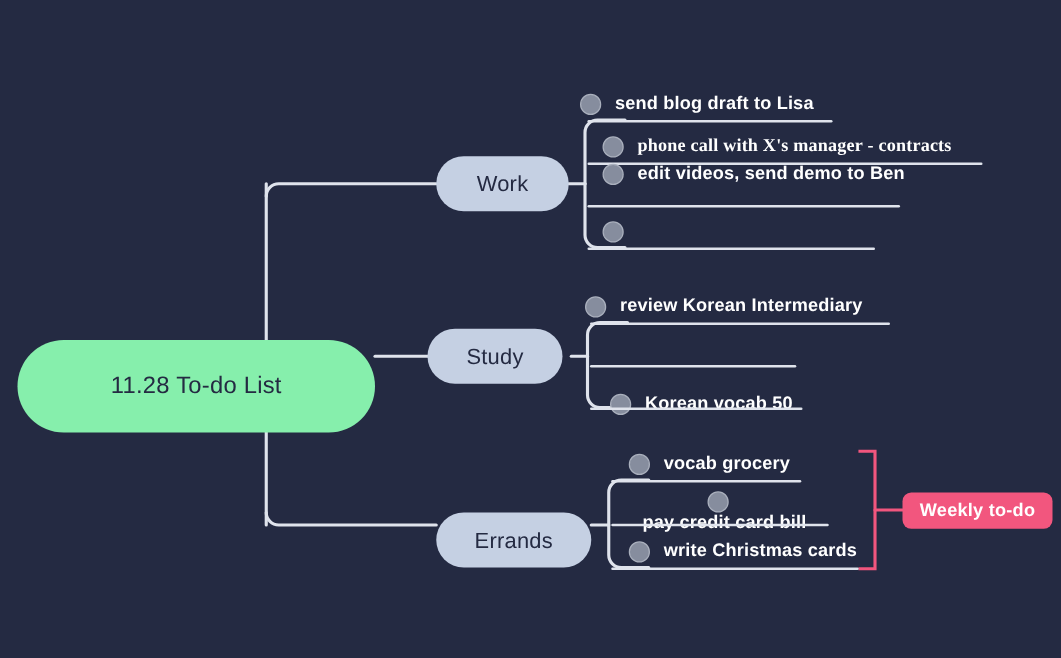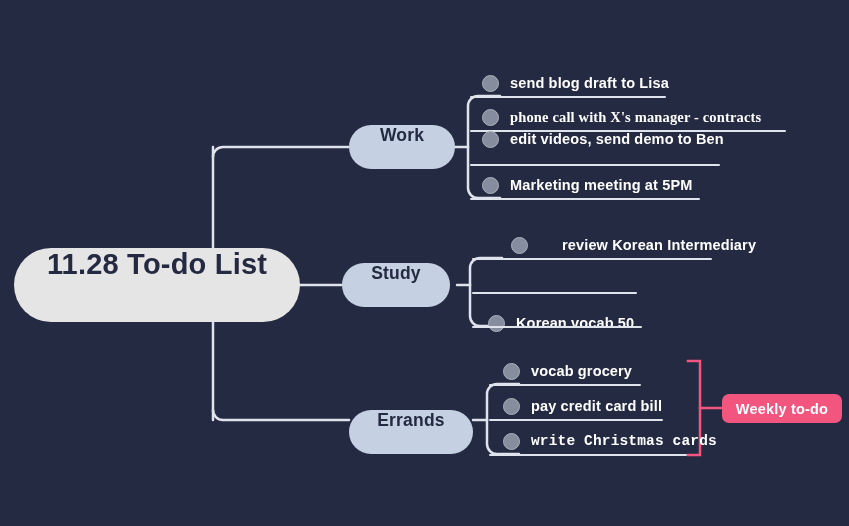--- a/index.html
+++ b/index.html
@@ -23,31 +23,33 @@
     position: absolute;
     left: 0;
     top: 0;
     width: 849px;
     height: 526px;
     pointer-events: none;
   }
   .node {
     position: absolute;
     display: flex;
+    align-items: center;
     justify-content: center;
     box-sizing: border-box;
-    font-weight: bold;
+    font-weight: normal;
     color: #242a42;
     white-space: nowrap;
   }
   .root-node {
-    background: #e5e5e5;
+    background: #86efac;
     border-radius: 42px;
-    font-size: 29px;
+    font-size: 19px;
     letter-spacing: 0.2px;
+    margin-top: 24px;
   }
   .branch-node {
     background: #c5d0e3;
     border-radius: 26px;
     font-size: 17.5px;
     letter-spacing: 0.2px;
   }
   .leaf {
     position: absolute;
     display: flex;
@@ -130,71 +132,70 @@
   </div>
 
   <div class="node branch-node" style="left:342px; top:263px; width:108px; height:44px;">
     <span>Study</span>
   </div>
 
   <div class="node branch-node" style="left:349px; top:410px; width:124px; height:44px;">
     <span>Errands</span>
   </div>
 
-  <div class="leaf" style="left:482px; top:70px;text-align:right;">
+  <div class="leaf" style="left:464px; top:70px;text-align:right;">
     <span class="bullet"></span>
     <span class="leaf-label">send blog draft to Lisa</span>
   </div>
   <div class="underline" style="left:470px; top:96px; width:196px;"></div>
 
   <div class="leaf" style="left:482px; top:104px;font-family:Liberation Serif, serif;">
     <span class="bullet"></span>
     <span class="leaf-label">phone call with X's manager - contracts</span>
   </div>
   <div class="underline" style="left:470px; top:130px; width:316px;"></div>
 
   <div class="leaf" style="left:482px; top:126px;">
     <span class="bullet"></span>
     <span class="leaf-label">edit videos, send demo to Ben</span>
   </div>
   <div class="underline" style="left:470px; top:164px; width:250px;"></div>
 
   <div class="leaf" style="left:482px; top:172px;">
     <span class="bullet"></span>
-    <span class="leaf-label">Marketing meeting at 5PM</span>
   </div>
   <div class="underline" style="left:470px; top:198px; width:230px;"></div>
 
-  <div class="leaf" style="left:511px; top:232px;gap:23px;">
+  <div class="leaf" style="left:468px; top:232px;">
     <span class="bullet"></span>
     <span class="leaf-label">review Korean Intermediary</span>
   </div>
   <div class="underline" style="left:472px; top:258px; width:240px;"></div>
 
   <div class="leaf" style="left:488px; top:266px;margin-top:44px;">
     <span class="bullet"></span>
     <span class="leaf-label">Korean vocab 50</span>
   </div>
   <div class="underline" style="left:472px; top:292px; width:165px;"></div>
 
   <div class="underline" style="left:472px; top:326px; width:170px;"></div>
 
   <div class="leaf" style="left:503px; top:358px;">
     <span class="bullet"></span>
     <span class="leaf-label">vocab grocery</span>
   </div>
   <div class="underline" style="left:489px; top:384px; width:152px;"></div>
 
-  <div class="leaf" style="left:503px; top:393px;">
+  <div class="leaf" style="left:503px; top:393px;flex-direction:column;">
     <span class="bullet"></span>
     <span class="leaf-label">pay credit card bill</span>
   </div>
   <div class="underline" style="left:489px; top:419px; width:174px;"></div>
 
-  <div class="leaf" style="left:503px; top:428px;font-family:Liberation Mono, monospace;">
+  <div class="leaf" style="left:503px; top:428px;">
     <span class="bullet"></span>
     <span class="leaf-label">write Christmas cards</span>
   </div>
   <div class="underline" style="left:489px; top:454px; width:198px;"></div>
 
   <div class="badge" style="left:722px; top:394px; width:120px; height:29px;">
     <span>Weekly to-do</span>
   </div>
 
 </div>

